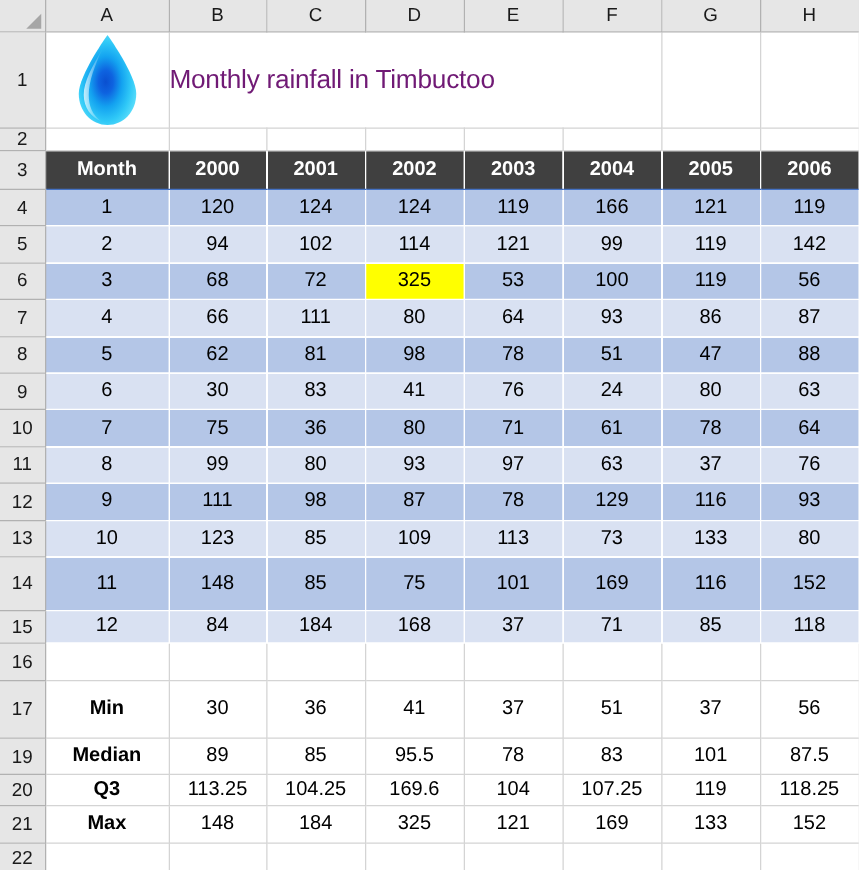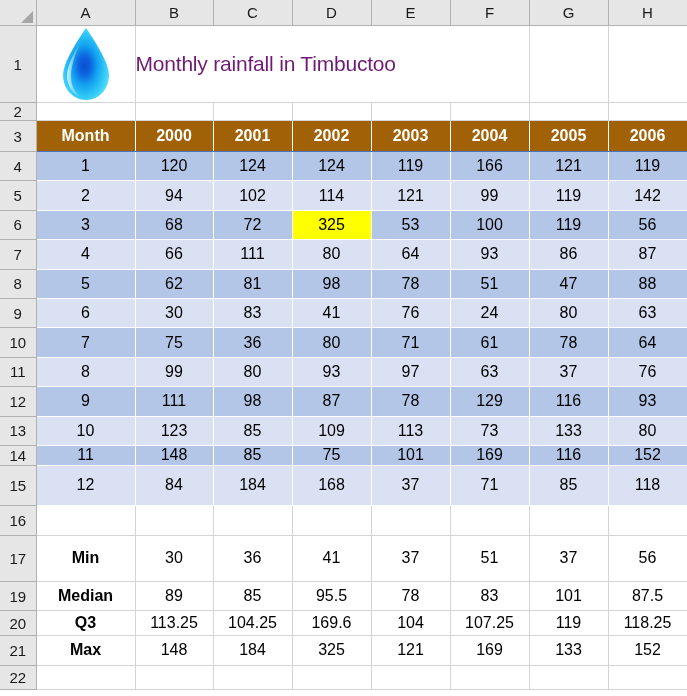--- a/index.html
+++ b/index.html
@@ -87,21 +87,21 @@
     background: #ffffff;
   }
   td.blank {
     border-right: 1px solid #d4d4d4;
     border-bottom: 1px solid #d4d4d4;
     background: #ffffff;
   }
 
   
   td.thead {
-    background: #a16207;
+    background: #404040;
     color: #ffffff;
     font-weight: bold;
     font-size: 16px;
     border-right: 1px solid #ffffff;
     border-bottom: 1px solid #4472c4;
     text-align: center;
     vertical-align: middle;
   }
 
   
@@ -330,32 +330,32 @@
           <td class="rowhead">13</td>
           <td class="cell band-light">10</td>
           <td class="cell band-light">123</td>
           <td class="cell band-light">85</td>
           <td class="cell band-light">109</td>
           <td class="cell band-light">113</td>
           <td class="cell band-light">73</td>
           <td class="cell band-light">133</td>
           <td class="cell band-light">80</td>
         </tr>
-        <tr style="height: 20px;">
+        <tr style="height: 43px;">
           <td class="rowhead">14</td>
           <td class="cell band-dark">11</td>
           <td class="cell band-dark">148</td>
           <td class="cell band-dark">85</td>
           <td class="cell band-dark">75</td>
           <td class="cell band-dark">101</td>
           <td class="cell band-dark">169</td>
           <td class="cell band-dark">116</td>
           <td class="cell band-dark">152</td>
         </tr>
-        <tr style="height: 40px;">
+        <tr style="height: 26px;">
           <td class="rowhead">15</td>
           <td class="cell band-light">12</td>
           <td class="cell band-light">84</td>
           <td class="cell band-light">184</td>
           <td class="cell band-light">168</td>
           <td class="cell band-light">37</td>
           <td class="cell band-light">71</td>
           <td class="cell band-light">85</td>
           <td class="cell band-light">118</td>
         </tr>

